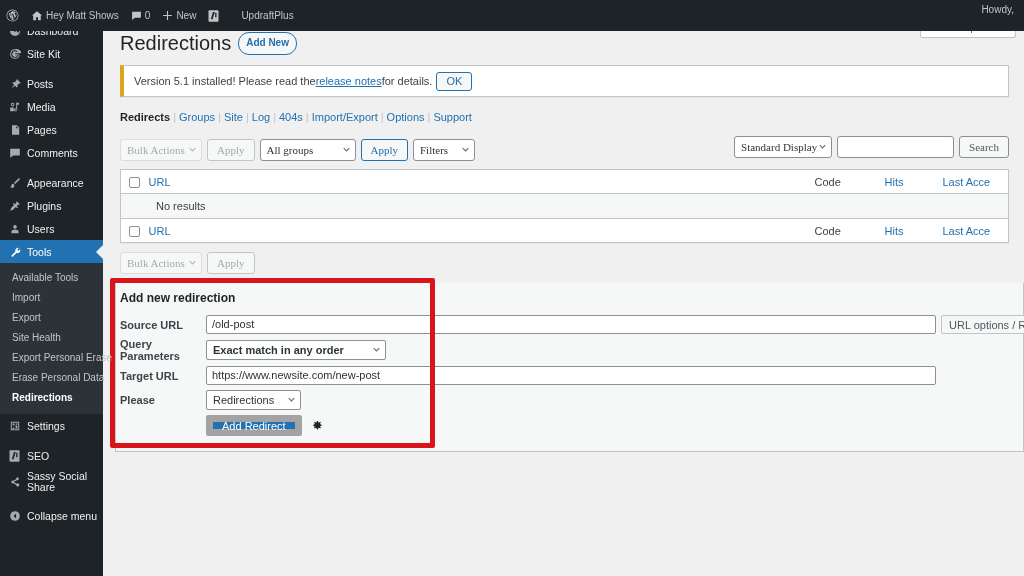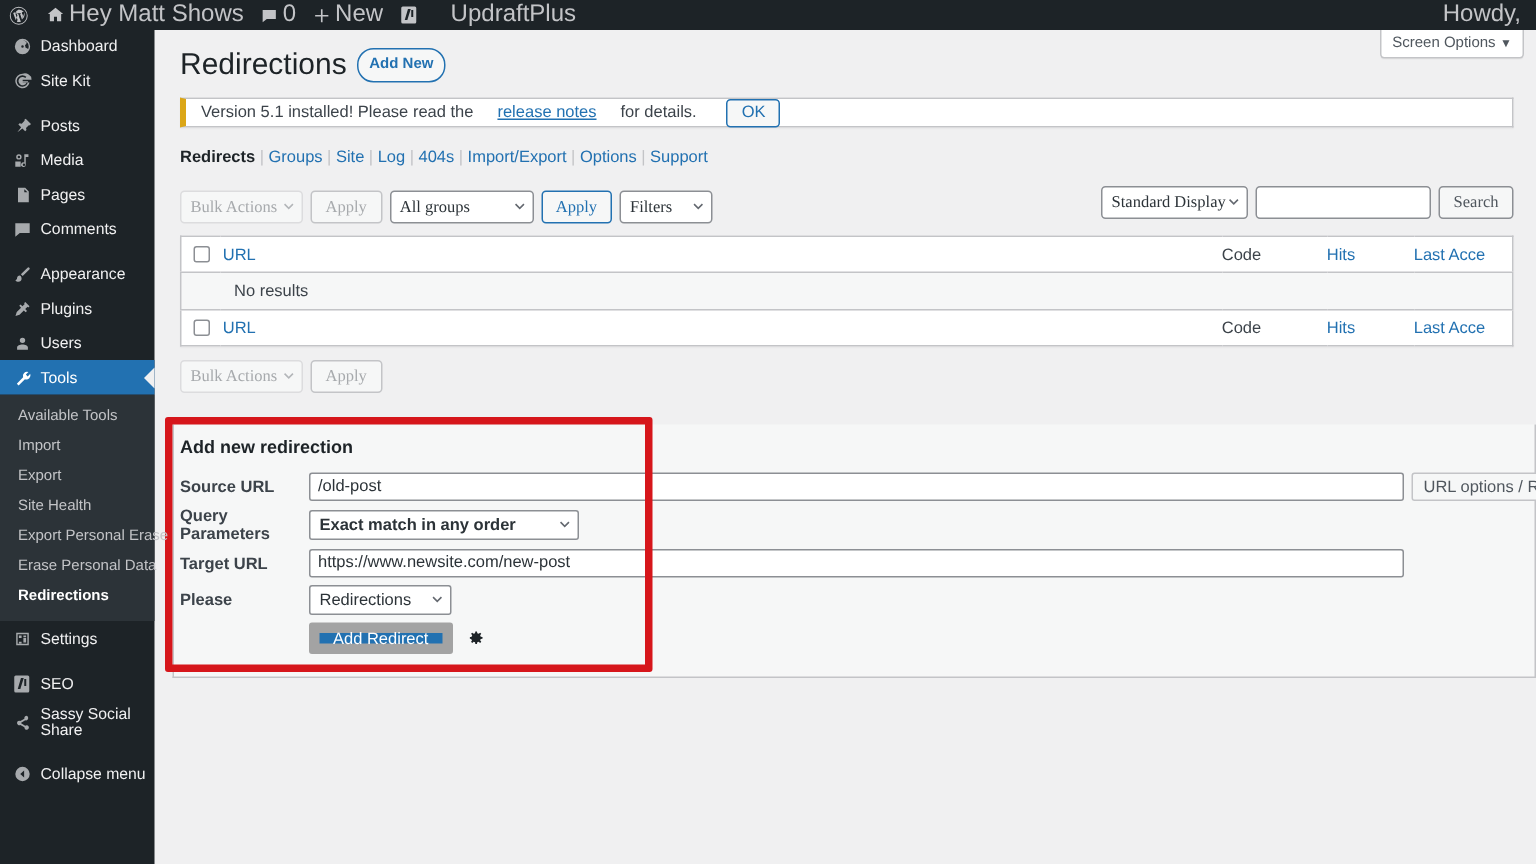--- a/index.html
+++ b/index.html
@@ -11,25 +11,25 @@
     background: #f0f0f1;
     font-family: "Liberation Sans", "DejaVu Sans", sans-serif;
     font-size: 13px;
     color: #3c434a;
     -webkit-font-smoothing: antialiased;
   }
 
   
   #adminbar {
     position: absolute; top: 0; left: 0;
-    width: 1024px; height: 20px;
+    width: 1024px; height: 31px;
     background: #1d2327;
     color: #c3c4c7;
     display: flex; align-items: center;
-    font-size: 16px;
+    font-size: 10px;
     z-index: 50;
   }
   .ab-item {
     display: flex; align-items: center; gap: 3px;
     height: 19px; padding: 0 6px;
     color: #c3c4c7; text-decoration: none;
     white-space: nowrap;
   }
   .ab-ico { display: inline-flex; align-items: center; justify-content: center; }
   .ab-ico svg { display: block; }
@@ -142,25 +142,25 @@
     line-height: 1.6;
   }
 
   
   #notice {
     background: #fff;
     border: 1px solid #c3c4c7;
     border-left: 4px solid #dba617;
     padding: 8px 10px;
     margin: 0 0 14px 0;
-    display: flex; align-items: center; gap: 20px;
+    display: flex; align-items: center; gap: 4px;
     font-size: 11px;
     color: #3c434a;
     box-shadow: 0 1px 1px rgba(0,0,0,.04);
-    height: 20px;
+    height: 32px;
   }
   #notice a { color: #2271b1; }
   #notice-ok {
     background: #f6f7f7;
     border: 1px solid #2271b1;
     border-radius: 3px;
     color: #2271b1;
     font-size: 11px;
     padding: 2px 9px 3px 9px;
     cursor: pointer;

